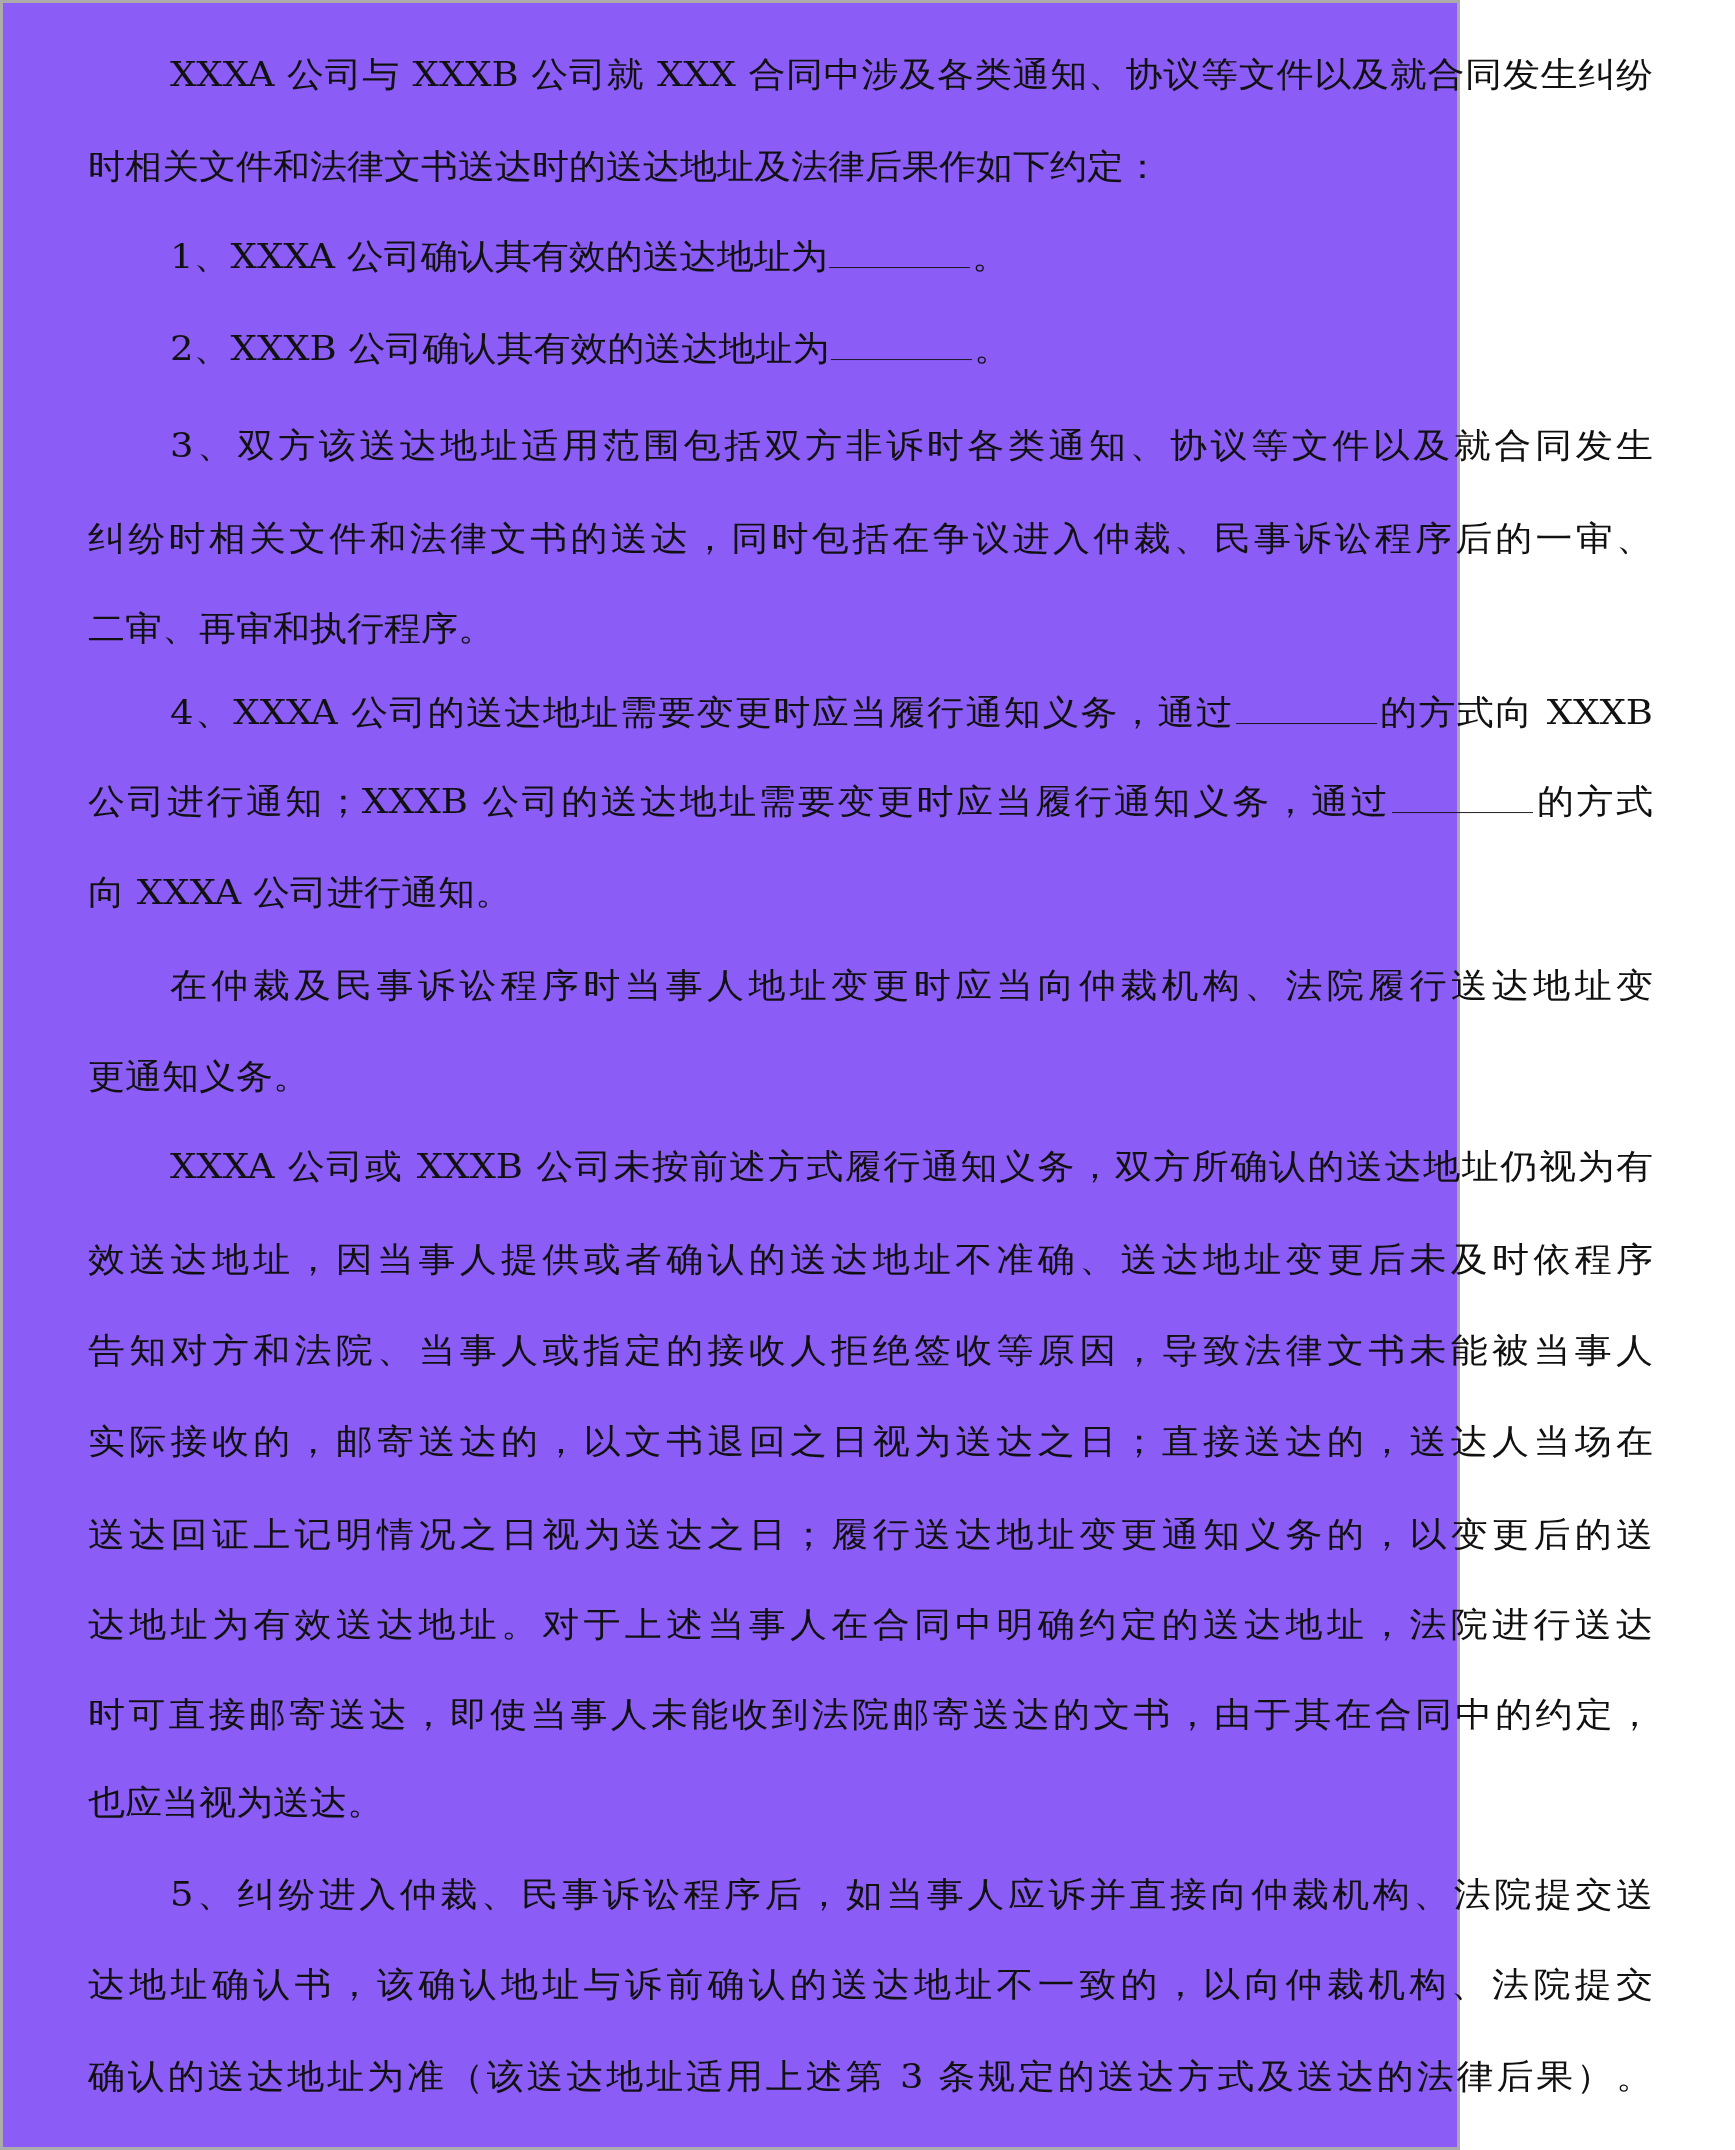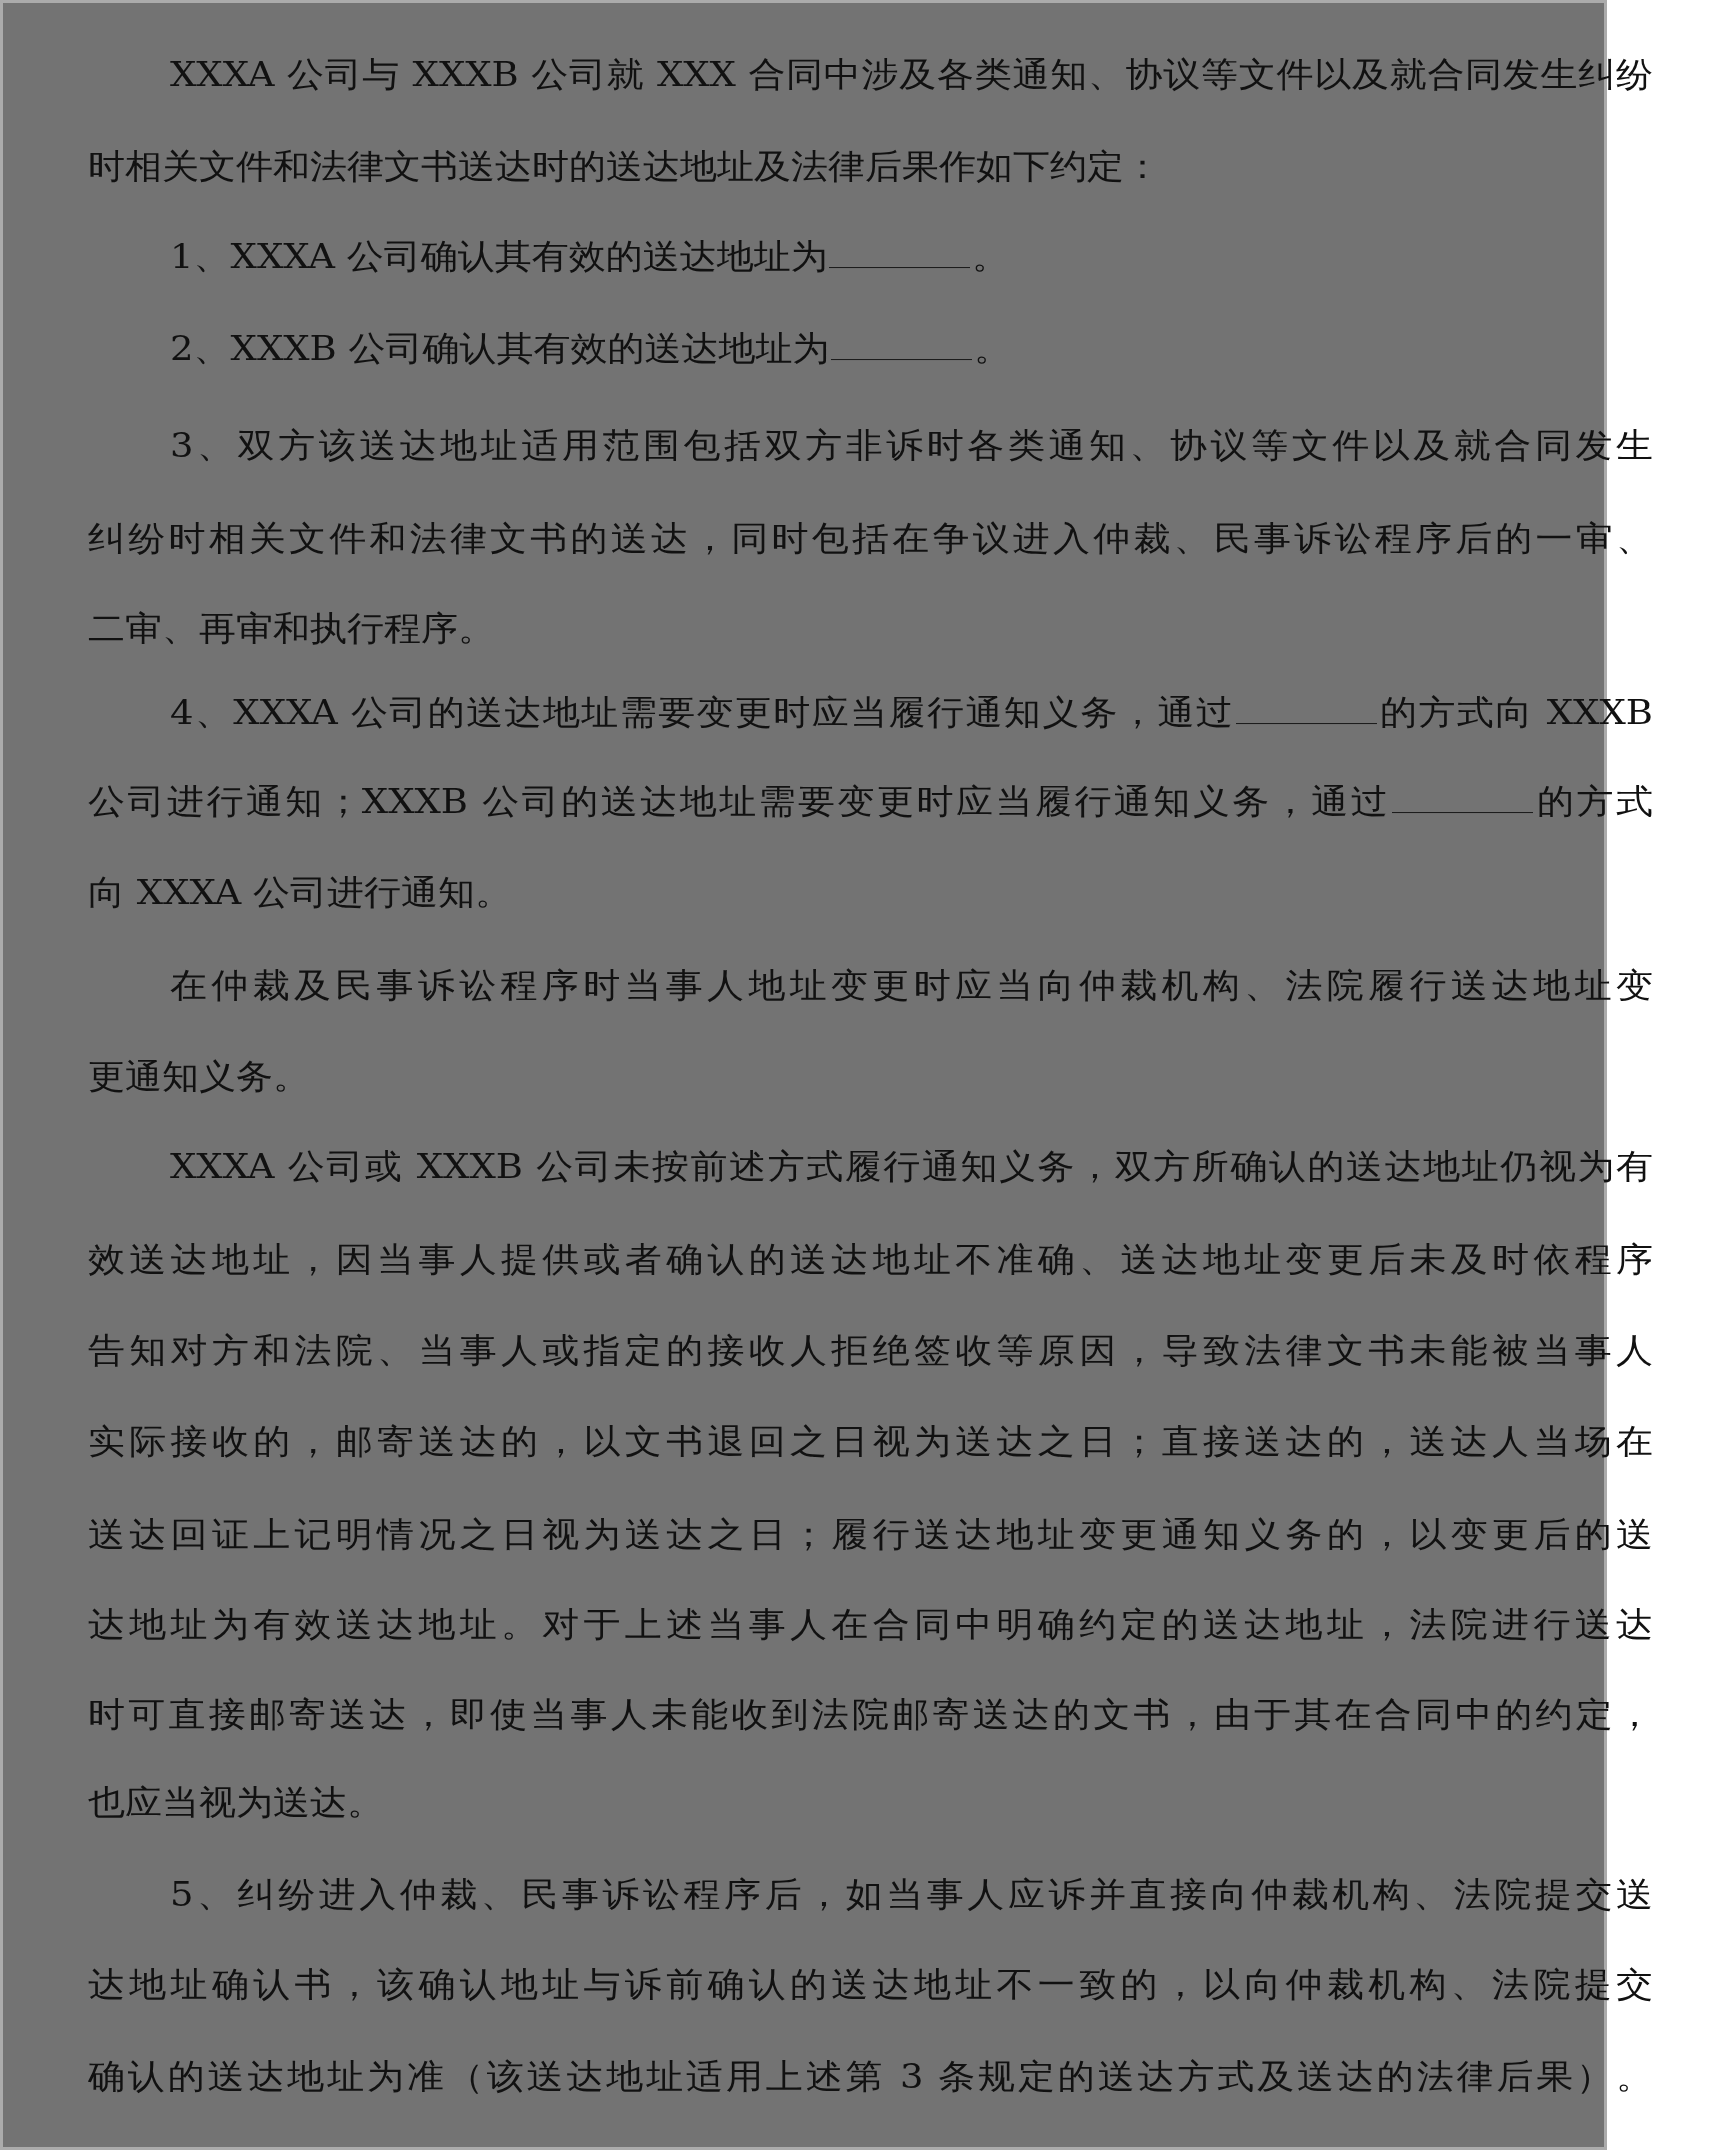--- a/index.html
+++ b/index.html
@@ -1,22 +1,22 @@
 <!DOCTYPE html>
 <html style="font-size:13.6px"><head>
 <meta charset="utf-8">
 <style>
   html, body { margin: 0; padding: 0; background: #ffffff; }
   body { width: 1736px; height: 2150px; position: relative; overflow: hidden; }
   .page {
     position: absolute; left: 0; top: 0;
-    width: 1607px; height: 2150px;
+    width: 1460px; height: 2150px;
     box-sizing: border-box;
     border: 3.4px solid #ababab;
-    background: #737373;
+    background: #8b5cf6;
   }
   .line {
     position: absolute;
     left: 85px;
     width: 1565px;
     height: 92px;
     line-height: 92px;
     font-family: "DejaVu Serif", "Liberation Serif", serif;
     font-size: 37px;
     color: #111111;

